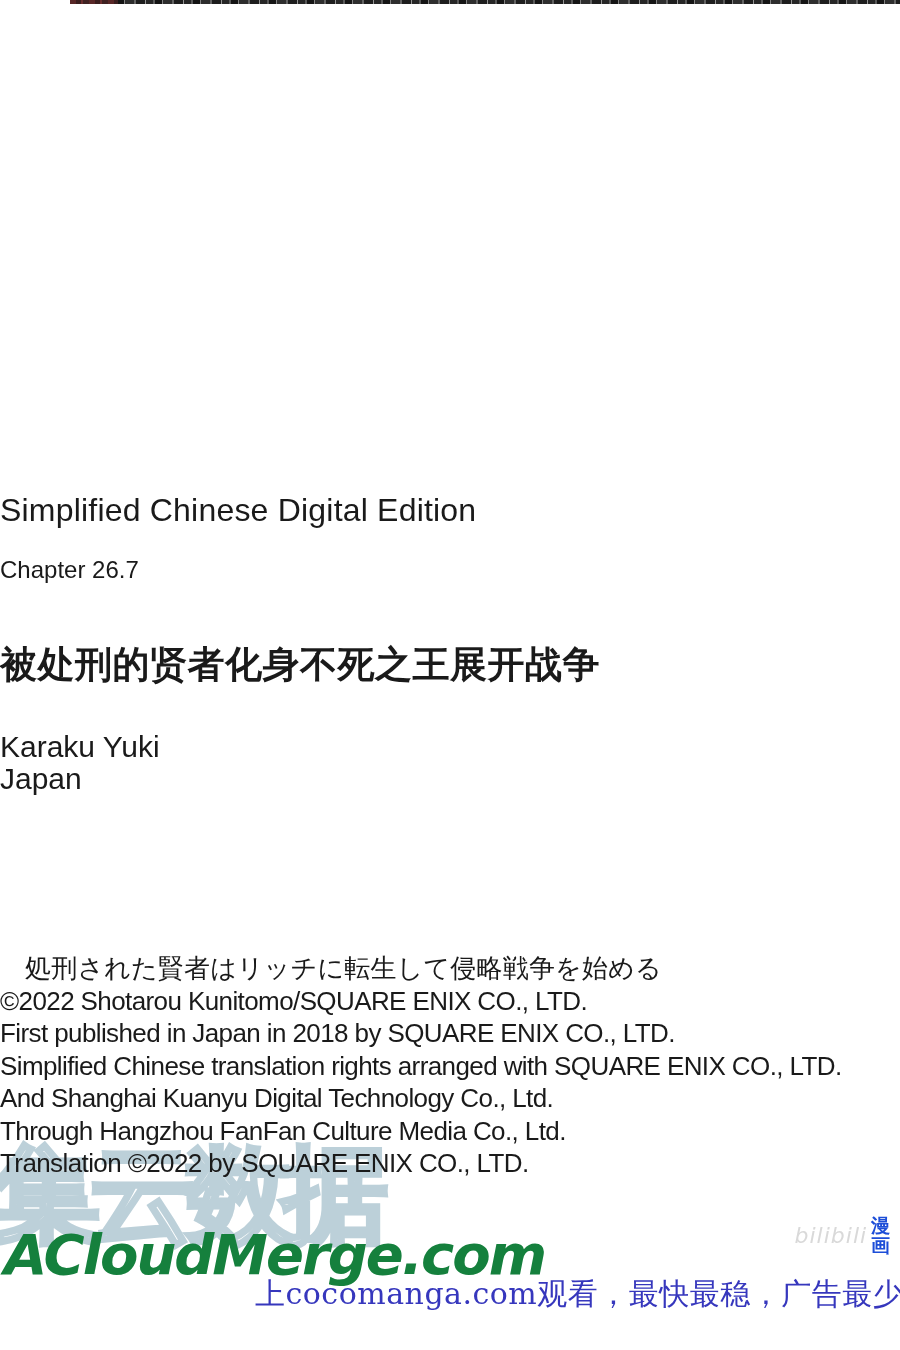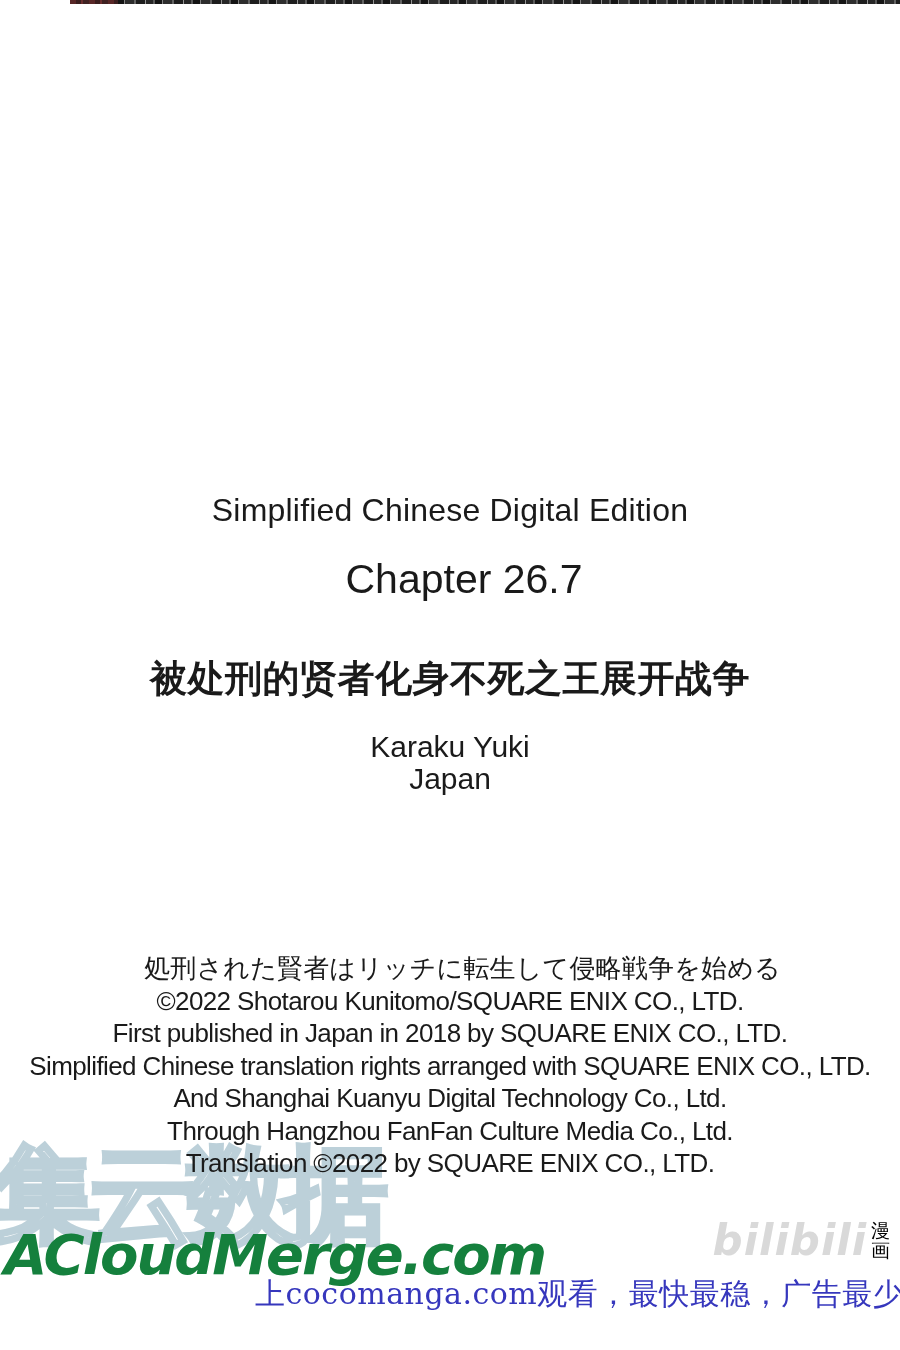--- a/index.html
+++ b/index.html
@@ -2,42 +2,42 @@
 <html><head>
 <meta charset="utf-8">
 <style>
   html,body{margin:0;padding:0;}
   body{
     width:900px;height:1350px;position:relative;overflow:hidden;
     background:#ffffff;
     font-family:"Liberation Sans",sans-serif;
     color:#1a1a1a;
   }
-  .abs{position:absolute;left:0;right:0;text-align:center;}
+  .abs{position:absolute;left:0;right:0;}
 
   
   .noise-strip{
     position:absolute;top:0;left:70px;width:830px;height:4px;
     background:
       repeating-linear-gradient(90deg,
         #141414 0 7px, #4a4a4a 7px 9px, #000 9px 16px, #777 16px 17px,
         #1c1c1c 17px 26px, #555 26px 28px, #0a0a0a 28px 37px, #8a8a8a 37px 38px);
     opacity:.92;
   }
   .noise-strip .maroon{
     position:absolute;left:0;top:0;height:100%;width:48px;
     background:repeating-linear-gradient(90deg,
       #4a1515 0 6px, #2a0c0c 6px 11px, #5e1d1d 11px 13px, #301010 13px 19px);
   }
 
   
   .edition{top:492px;font-size:32px;letter-spacing:0.2px;}
-  .chapter{top:556px;font-size:41px;padding-left:28px;}
+  .chapter{top:556px;font-size:24px;}
   .title-zh{top:640px;font-size:37px;font-weight:bold;letter-spacing:0.5px;
-    font-family:Liberation Serif, serif;margin-top:14px;}
+    font-family:Liberation Serif, serif;}
   .authors{top:731px;font-size:30px;line-height:31.5px;}
 
   
   .credits{top:952px;font-size:26px;line-height:32.5px;letter-spacing:-0.6px;z-index:3;}
   .credits .jp{letter-spacing:0.2px;font-family:"DejaVu Sans","Liberation Sans",sans-serif;padding-left:25px;}
 
   
   .wm-bubble{
     position:absolute;left:-6px;top:1142px;z-index:1;
     font-family:"DejaVu Sans",sans-serif;font-weight:bold;
@@ -53,26 +53,26 @@
     font-family:"DejaVu Sans",sans-serif;font-weight:bold;font-style:italic;
     font-size:56px;letter-spacing:-2px;color:#15803d;white-space:nowrap;
   }
 
   
   .wm-bili{
     position:absolute;right:8px;top:1216px;z-index:1;
     display:flex;align-items:center;gap:4px;color:#d9d9d9;
   }
   .wm-bili .word{
-    font-family:"DejaVu Sans",sans-serif;font-weight:bold;font-style:italic;
-    font-size:42px;letter-spacing:1px;
+    font-family:"DejaVu Sans",sans-serif;font-weight:normal;font-style:italic;
+    font-size:22px;letter-spacing:1px;
   }
   .wm-bili .manga{
     font-size:19px;line-height:1.05;width:1.1em;
-    font-family:"DejaVu Sans",sans-serif;color:#000000;
+    font-family:"DejaVu Sans",sans-serif;color:#1d4ed8;font-weight:bold;
   }
 
   
   .footer-ad{
     position:absolute;left:255px;top:1274px;z-index:3;
     font-family:"DejaVu Serif","Liberation Serif",serif;
     font-size:30px;color:#3637bd;white-space:nowrap;letter-spacing:0.5px;
   }
 </style>
 </head>

